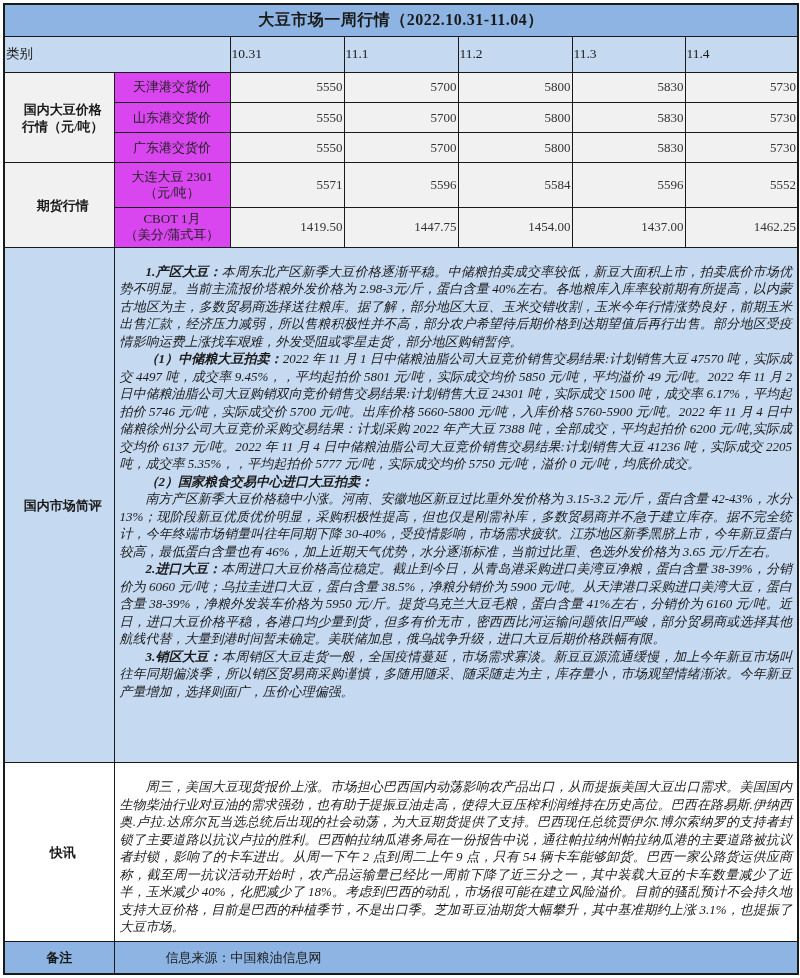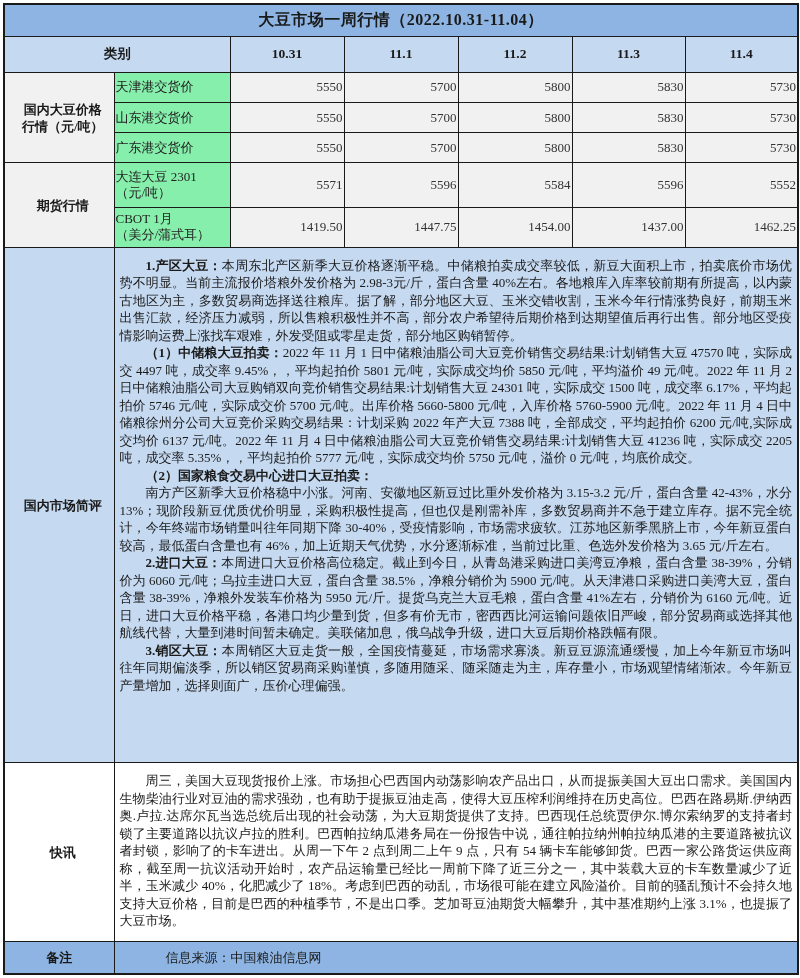--- a/index.html
+++ b/index.html
@@ -12,28 +12,28 @@
     border:2px solid #1a1a1a;
   }
   td{
     border:1px solid #1a1a1a;box-sizing:border-box;vertical-align:middle;
     font-size:13px;overflow:hidden;
   }
   .title-cell{
     background:#8db4e2;text-align:center;font-weight:bold;font-size:16px;
     letter-spacing:.5px;
   }
-  .head-cell{background:#c5d9f1;text-align:center;font-weight:bold;font-size:13.5px;}
+  .head-cell{background:#c5d9f1;text-align:left;font-weight:normal;font-size:13.5px;}
   .cat-cell{background:#f1f1f1;text-align:center;font-weight:bold;line-height:17px;padding-left:8px;}
   .cat-blue{background:#c5d9f1;}
-  .sub-cell{background:#86efac;line-height:16px;color:#222;font-family:Liberation Serif, serif;}
+  .sub-cell{background:#d946ef;text-align:center;line-height:16px;color:#222;font-family:Liberation Serif, serif;}
   .val-cell{background:#f1f1f1;text-align:right;color:#333;font-size:13px;}
   .body-cell{
-    background:#c5d9f1;vertical-align:top;padding:9px 5px 2px 5px;
-    text-align:justify;line-height:17.5px;font-size:13px;
+    background:#c5d9f1;vertical-align:top;padding:15px 5px 2px 5px;
+    text-align:justify;line-height:17.5px;font-size:13px;font-style:italic;
   }
   .body-cell p{margin:0;text-indent:2em;}
   .news-cell{background:#ffffff;}
   .remark-label{background:#8db4e2;text-align:center;font-weight:bold;}
   .remark-cell{background:#8db4e2;padding-left:51px;font-size:13px;}
   .two-line span{display:block;}
 </style>
 </head>
 <body>
 

